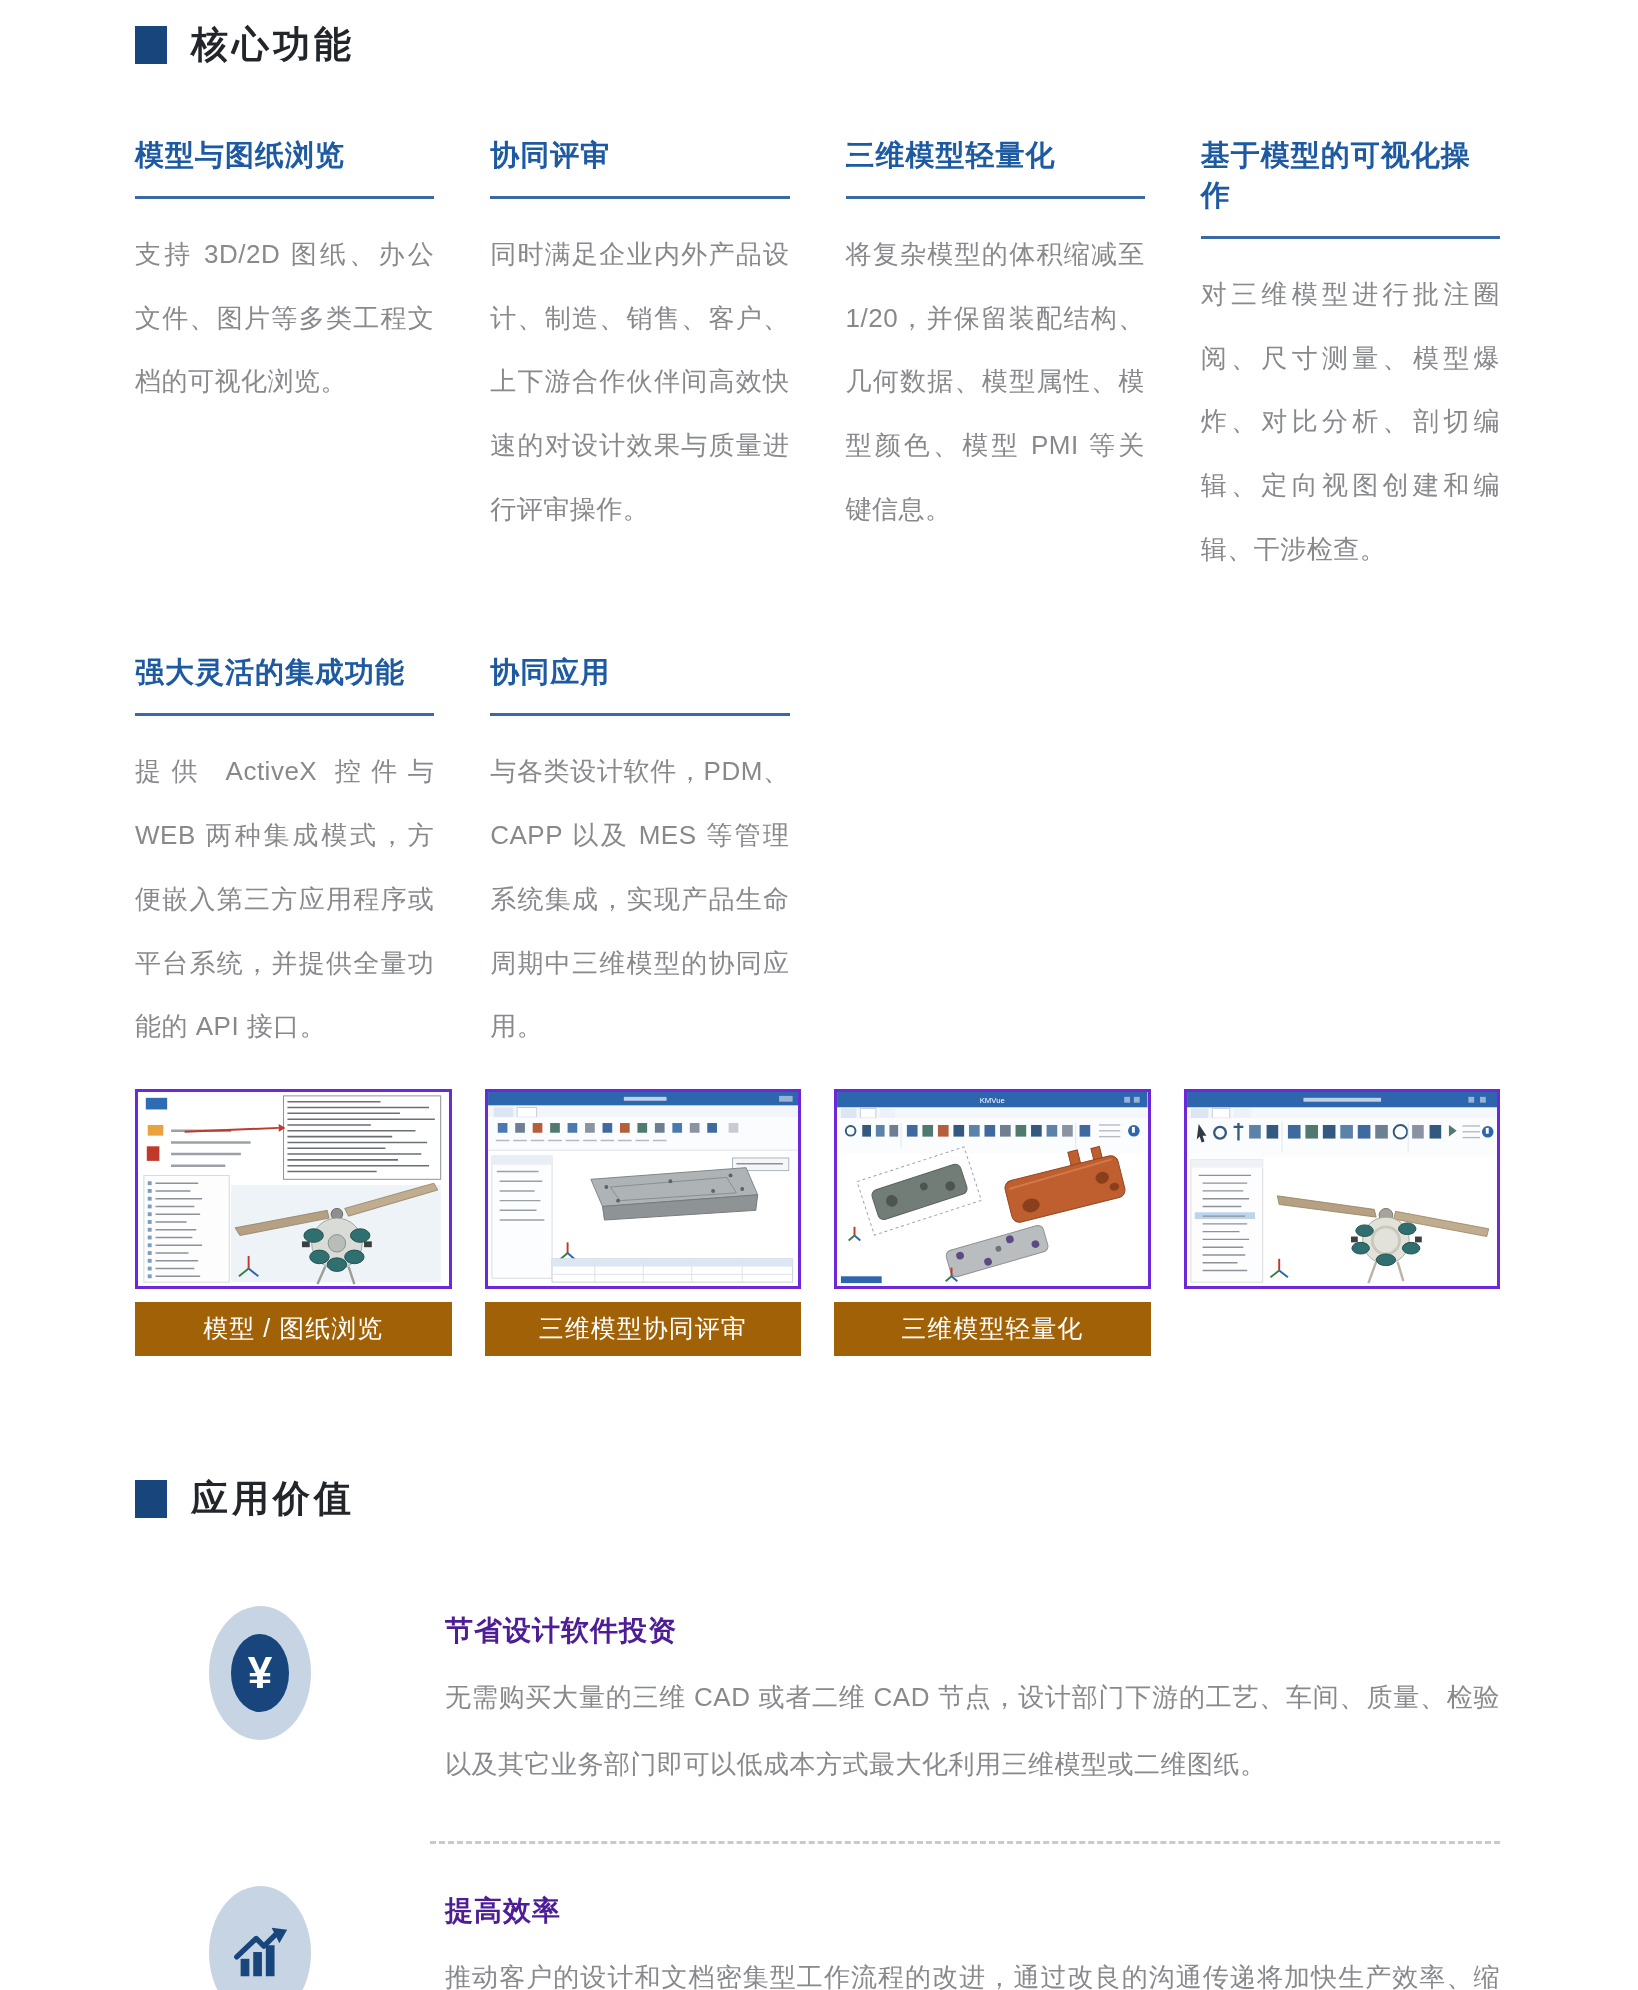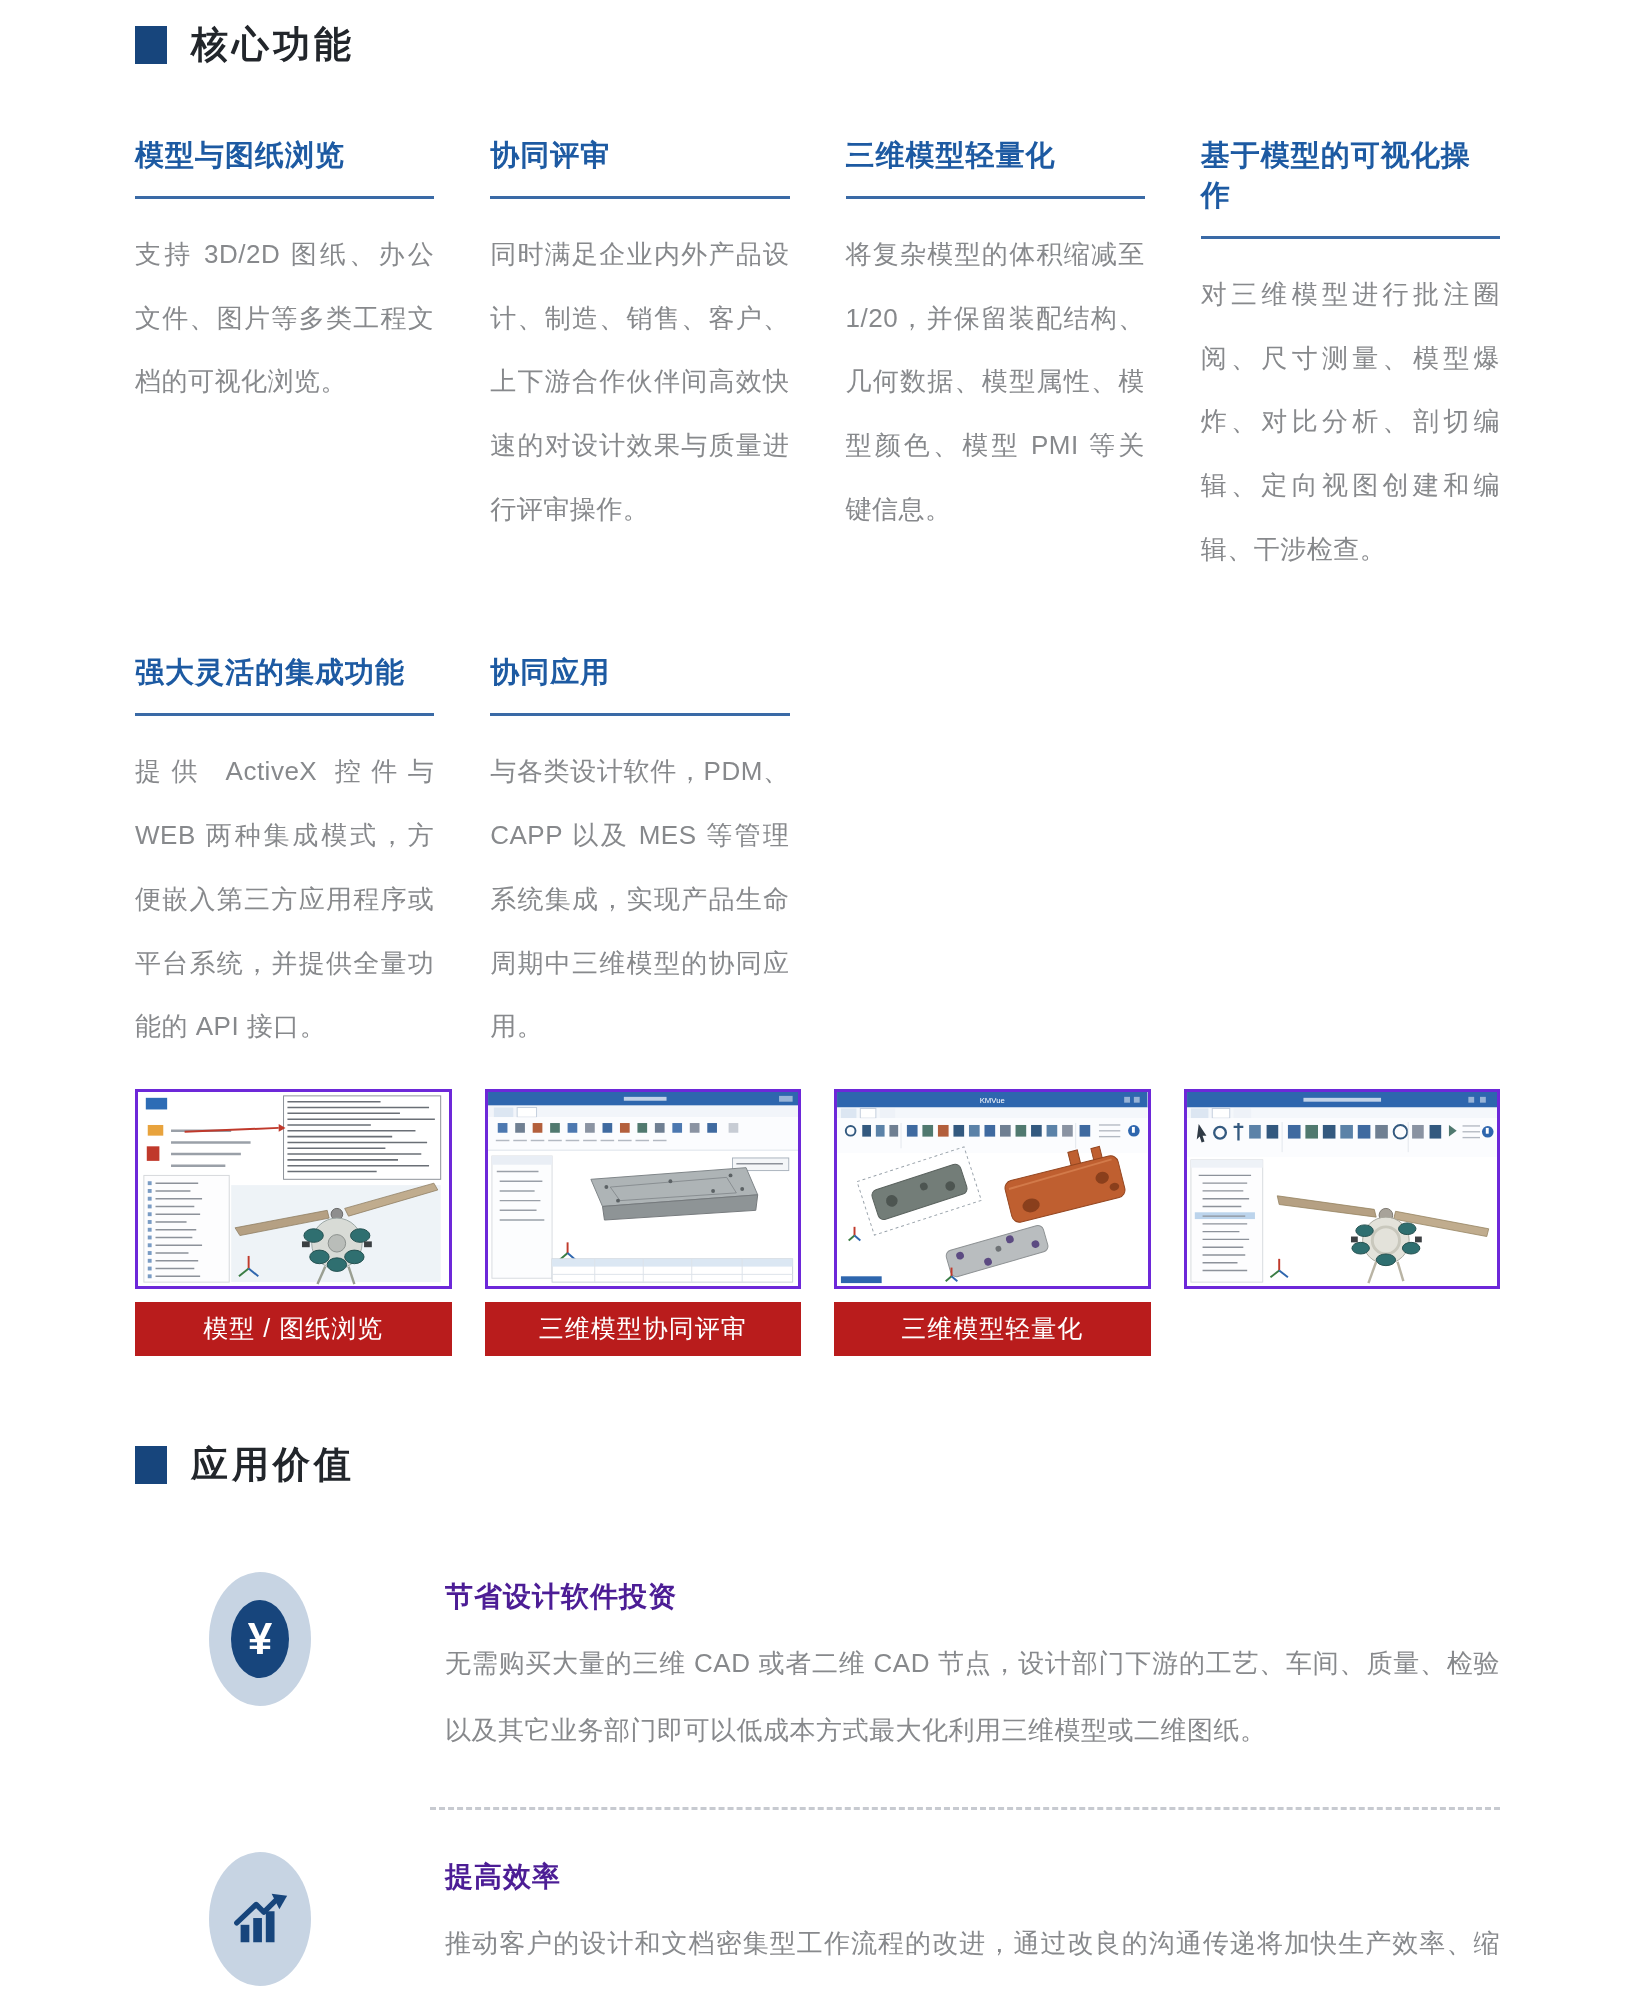--- a/index.html
+++ b/index.html
@@ -20,26 +20,26 @@
   .fcard{min-width:0;}
   .ftitle{font-size:29px;font-weight:bold;color:#1d5aa2;letter-spacing:1px;
           padding-bottom:20px;border-bottom:3px solid #3a6aa6;}
   .fbody{margin-top:24px;font-size:26px;color:#87898c;line-height:2.45;
          text-align:justify;letter-spacing:.5px;}
 
   
   .thumbs{display:grid;grid-template-columns:repeat(4,1fr);column-gap:33px;margin-top:30px;}
   .shot{height:200px;border:3px solid #6d28d9;background:#fff;box-sizing:border-box;}
   .shot svg{display:block;width:100%;height:100%;}
-  .cap{margin-top:13px;height:54px;background:#b91c1c;color:#ffffff;
+  .cap{margin-top:13px;height:54px;background:#a16207;color:#ffffff;
        display:flex;align-items:center;justify-content:center;
        font-size:25px;letter-spacing:1px;}
 
   
-  .value-heading{margin-top:84px;}
+  .value-heading{margin-top:118px;}
   .values{margin-top:82px;}
   .vitem{display:flex;align-items:flex-start;}
   .vicon-wrap{width:310px;flex:none;box-sizing:border-box;padding-left:74px;}
   .vcircle{width:102px;height:134px;border-radius:50%;background:#c7d4e3;
            display:flex;align-items:center;justify-content:center;}
   .vinner{width:58px;height:78px;border-radius:50%;background:#17457c;color:#fff;
           display:flex;align-items:center;justify-content:center;
           font-size:44px;font-weight:bold;}
   .vtext{flex:1;min-width:0;}
   .vtitle{font-size:28px;font-weight:bold;color:#4c1d95;margin:6px 0 14px;letter-spacing:1px;}

